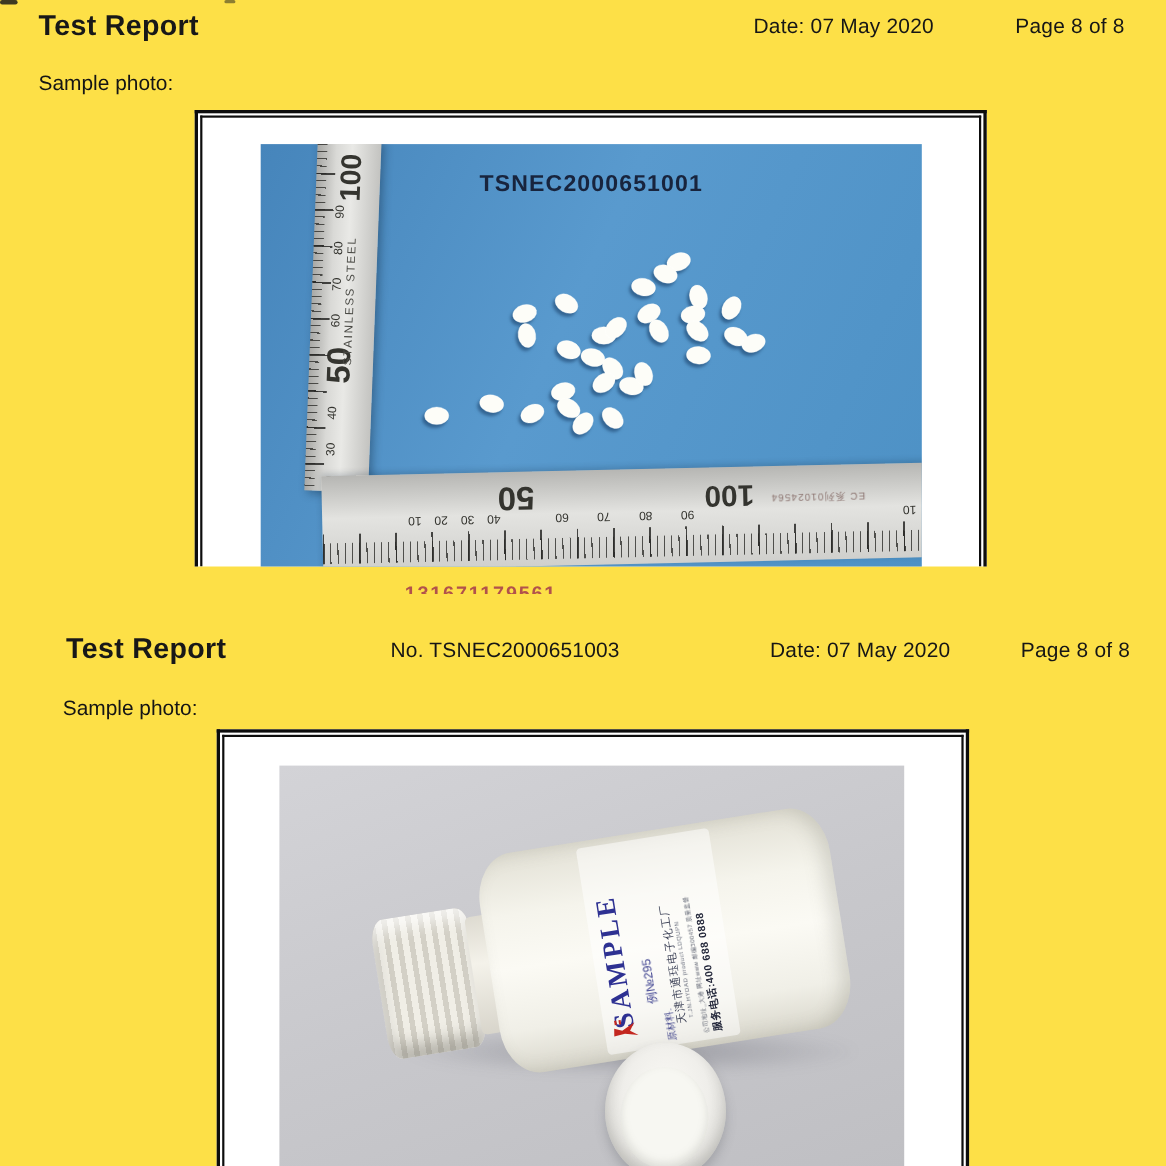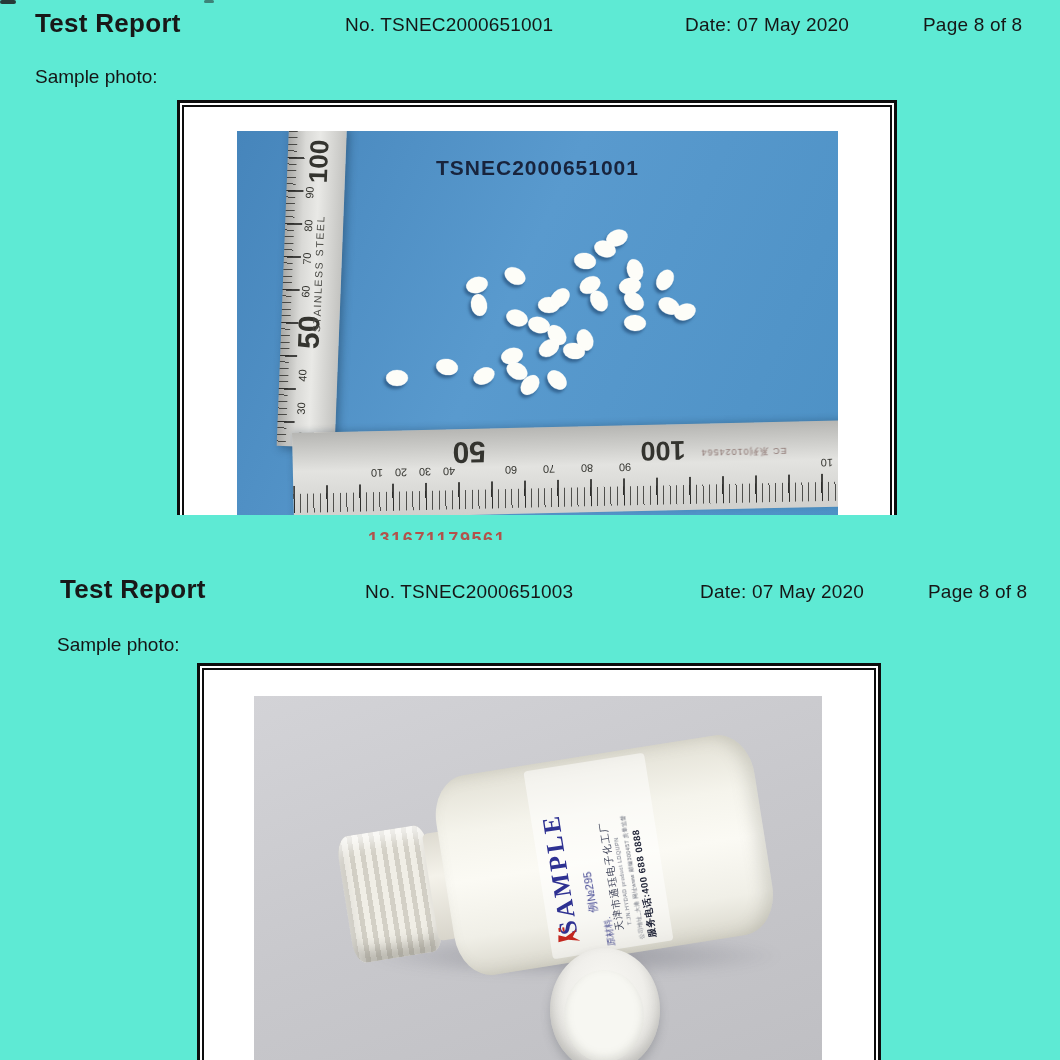--- a/index.html
+++ b/index.html
@@ -1,19 +1,19 @@
 <!DOCTYPE html>
 <html><head>
 <meta charset="utf-8">
 <style>
   * { margin:0; padding:0; box-sizing:border-box; }
   html,body { width:1060px; height:1060px; background:#ffffff; overflow:hidden;
               font-family:"Liberation Sans", sans-serif; }
   .abs { position:absolute; }
-  .page { position:relative; width:1060px; height:1060px; background:#5eead4; }
+  .page { position:relative; width:1060px; height:1060px; background:#fde047; }
 
   
   .hdr-title { font-weight:bold; font-size:26px; color:#181818; letter-spacing:.3px; }
   .hdr-meta  { font-size:19px; color:#161616; letter-spacing:.2px; }
   .sample-label { font-size:19px; color:#151515; }
 
   
   .frame { position:absolute; border:3px solid #0d0d0d; border-bottom:none; background:#fff; overflow:hidden; }
   .frame-inner { position:absolute; left:2px; right:2px; top:2px; bottom:0;
                  border:2px solid #0d0d0d; border-bottom:none; }
@@ -104,21 +104,20 @@
 </style>
 </head>
 <body>
 
 <div class="page">
 
   <div class="speck abs" style="left:0;top:0;width:16px;height:4px"></div>
   <div class="speck abs" style="left:204px;top:0;width:10px;height:3px;opacity:.5"></div>
 
   <div class="abs hdr-title" style="left:35px;top:8px">Test Report</div>
-  <div class="abs hdr-meta" style="left:345px;top:14px">No. TSNEC2000651001</div>
   <div class="abs hdr-meta" style="left:685px;top:14px">Date: 07 May 2020</div>
   <div class="abs hdr-meta" style="left:923px;top:14px">Page 8 of 8</div>
   <div class="abs sample-label" style="left:35px;top:66px">Sample photo:</div>
 
   <div class="frame" style="left:177px;top:100px;width:720px;height:415px">
     <div class="frame-inner"></div>
 
     <div class="photo1">
       <div class="photo-caption cap1">TSNEC2000651001</div>
 
@@ -181,21 +180,21 @@
           <ellipse cx="247" cy="245" rx="11" ry="8" transform="rotate(-25 247 245)"></ellipse>
           <ellipse cx="320" cy="249" rx="11" ry="8" transform="rotate(45 320 249)"></ellipse>
           <ellipse cx="160" cy="247" rx="11" ry="8" transform="rotate(0 160 247)"></ellipse>
         </svg>
     </div>
   </div>
 
   <div class="stamp">131671179561</div>
 
   <div class="abs hdr-title" style="left:60px;top:574px">Test Report</div>
-  <div class="abs hdr-meta" style="left:365px;top:581px">No. TSNEC2000651003</div>
+  <div class="abs hdr-meta" style="left:355px;top:581px">No. TSNEC2000651003</div>
   <div class="abs hdr-meta" style="left:700px;top:581px">Date: 07 May 2020</div>
   <div class="abs hdr-meta" style="left:928px;top:581px">Page 8 of 8</div>
   <div class="abs sample-label" style="left:57px;top:634px">Sample photo:</div>
 
   <div class="frame" style="left:197px;top:663px;width:684px;height:397px">
     <div class="frame-inner"></div>
 
     <div class="photo2">
 
       <div class="bshadow"></div>

